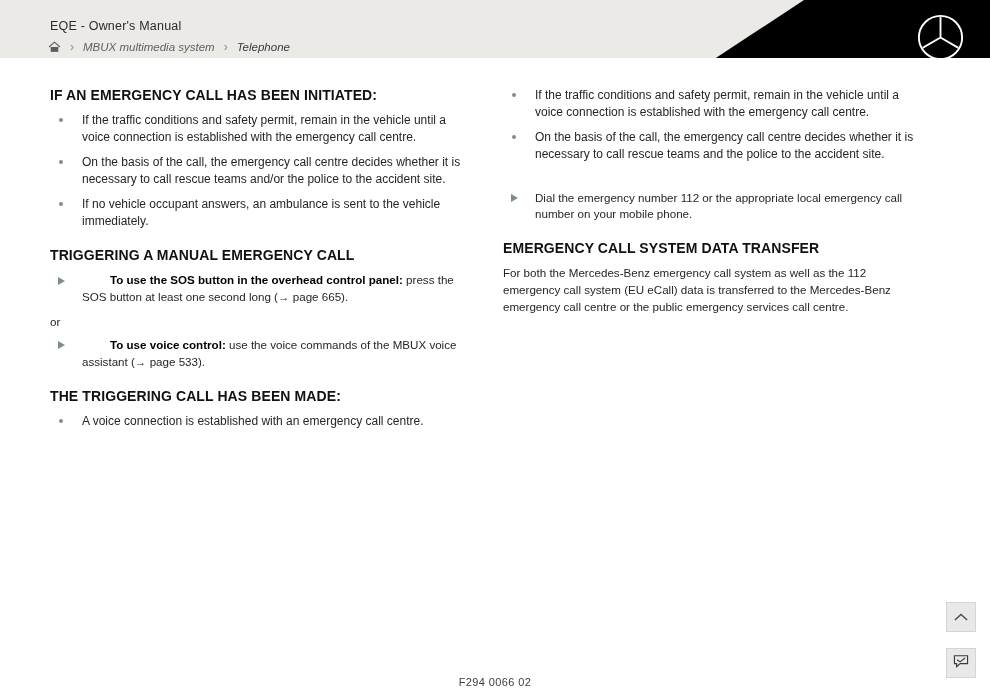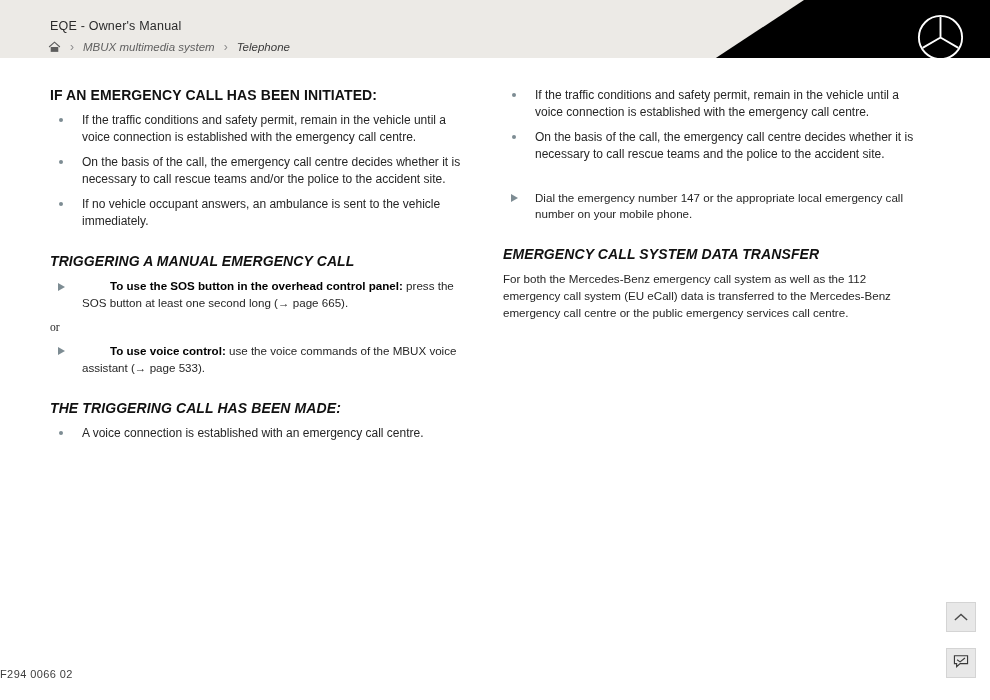--- a/index.html
+++ b/index.html
@@ -84,21 +84,21 @@
   }
 
   h3.sec-title {
     font-size: 14px;
     font-weight: bold;
     color: #111;
     margin: 0 0 9px 0;
     letter-spacing: 0.1px;
     text-transform: none;
   }
-  h3.sec-title.spaced { margin-top: 23px; font-style: italic; }
+  h3.sec-title.spaced { margin-top: 17px; }
 
   ul.bullets {
     list-style: none;
     margin: 0;
     padding: 0;
   }
   ul.bullets li {
     position: relative;
     padding-left: 32px;
     margin-bottom: 7px;
@@ -145,32 +145,31 @@
   p.para {
     font-size: 11.6px;
     line-height: 1.45;
     margin: 0 0 9px 0;
     color: #262626;
   }
   p.or {
     font-size: 11.6px;
     margin: 9px 0 9px 0;
     color: #262626;
-    font-family: Liberation Serif, serif;
   }
   .gap-12 { height: 12px; }
   .gap-7 { height: 7px; }
 
   
   .fig-caption {
     position: absolute;
     left: 0;
     right: 0;
-    bottom: 20px;
-    text-align: left;
+    bottom: 12px;
+    text-align: center;
     font-size: 11px;
     color: #3d3d3d;
     letter-spacing: 0.4px;
   }
 
   
   .float-btn {
     position: absolute;
     right: 14px;
     width: 28px;
@@ -252,21 +251,21 @@
       <li>If the traffic conditions and safety permit, remain in the vehicle until a voice connection is established with the emergency call centre.</li>
       <li>On the basis of the call, the emergency call centre decides whether it is necessary to call rescue teams and the police to the accident site.</li>
     </ul>
 
     <div class="gap-12"></div>
 
 
     <div class="gap-7"></div>
 
     <ul class="arrows">
-      <li>Dial the emergency number 147 or the appropriate local emergency call number on your mobile phone.</li>
+      <li>Dial the emergency number 112 or the appropriate local emergency call number on your mobile phone.</li>
     </ul>
 
     <h3 class="sec-title spaced">EMERGENCY CALL SYSTEM DATA TRANSFER</h3>
 
     <p class="para">For both the Mercedes-Benz emergency call system as well as the 112 emergency call system (EU eCall) data is transferred to the Mercedes-Benz emergency call centre or the public emergency services call centre.</p>
 
     <div class="gap-7"></div>
 
 
   </div>

